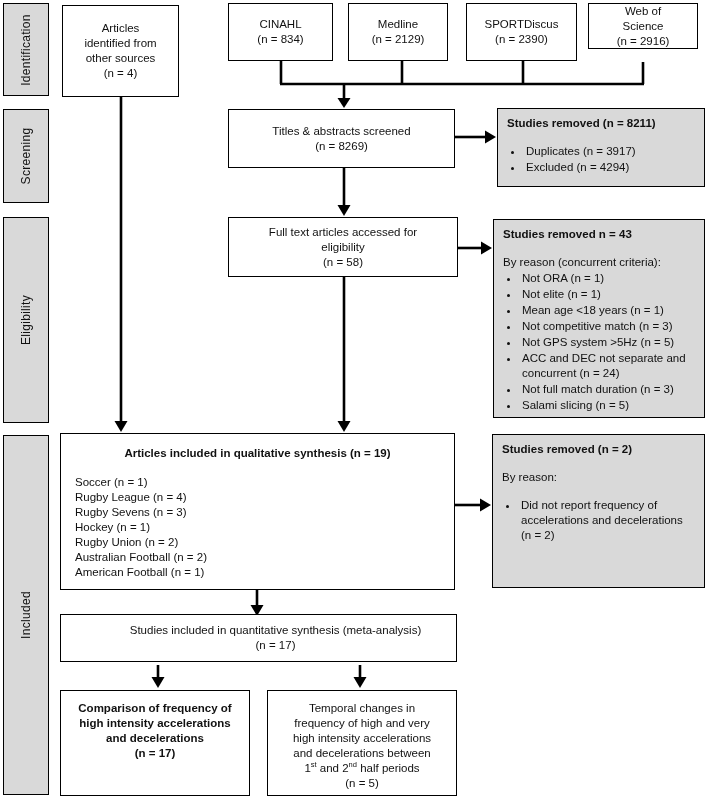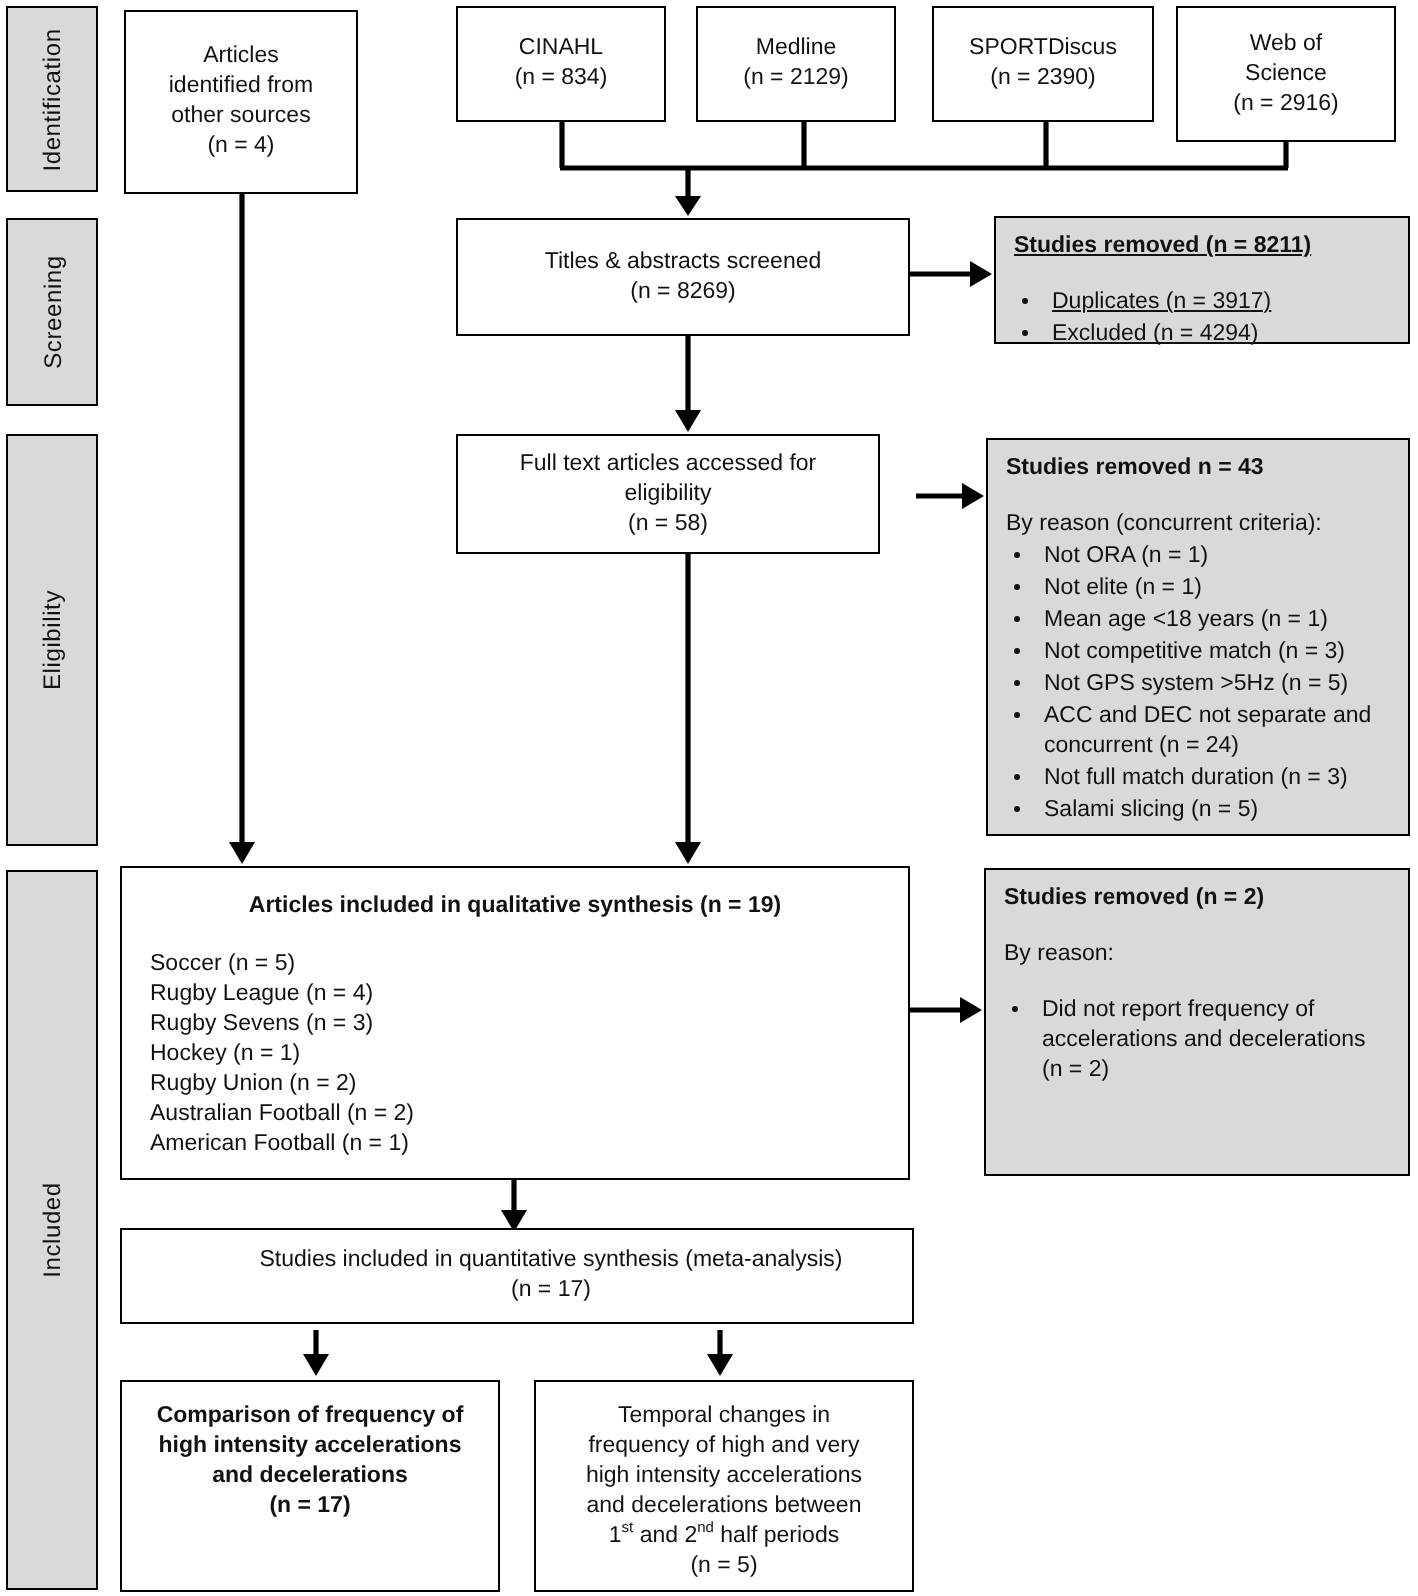--- a/index.html
+++ b/index.html
@@ -109,56 +109,56 @@
   <div class="box lines" style="left:62px; top:5px; width:117px; height:92px;">Articles
 identified from
 other sources
 (n = 4)</div>
   <div class="box lines" style="left:228px; top:3px; width:105px; height:58px;">CINAHL
 (n = 834)</div>
   <div class="box lines" style="left:348px; top:3px; width:100px; height:58px;">Medline
 (n = 2129)</div>
   <div class="box lines" style="left:466px; top:3px; width:111px; height:58px;">SPORTDiscus
 (n = 2390)</div>
-  <div class="box lines" style="left:588px; top:3px; width:110px; height:68px;">Web of
+  <div class="box lines" style="left:588px; top:3px; width:110px; height:46px;">Web of
 Science
 (n = 2916)</div>
 
   <div class="box lines" style="left:228px; top:109px; width:227px; height:59px;">Titles &amp; abstracts screened
 (n = 8269)</div>
-  <div class="gray-note" style="left:497px; top:108px; width:208px; height:64px;text-decoration:underline;">
+  <div class="gray-note" style="left:497px; top:108px; width:208px; height:79px;">
     <div class="note-title">Studies removed (n = 8211)</div>
     <ul class="bullets">
       <li>Duplicates (n = 3917)</li>
       <li>Excluded (n = 4294)</li>
     </ul>
   </div>
 
-  <div class="box lines" style="left:228px; top:217px; width:212px; height:60px;">Full text articles accessed for
+  <div class="box lines" style="left:228px; top:217px; width:230px; height:60px;">Full text articles accessed for
 eligibility
 (n = 58)</div>
   <div class="gray-note" style="left:493px; top:219px; width:212px; height:199px;">
     <div class="note-title">Studies removed n = 43</div>
     <div class="reason-label">By reason (concurrent criteria):</div>
     <ul class="bullets">
       <li>Not ORA (n = 1)</li>
       <li>Not elite (n = 1)</li>
       <li>Mean age &lt;18 years (n = 1)</li>
       <li>Not competitive match (n = 3)</li>
       <li>Not GPS system &gt;5Hz (n = 5)</li>
       <li>ACC and DEC not separate and concurrent (n = 24)</li>
       <li>Not full match duration (n = 3)</li>
       <li>Salami slicing (n = 5)</li>
     </ul>
   </div>
 
   <div class="box" style="left:60px; top:433px; width:395px; height:157px; align-items:stretch; justify-content:flex-start;">
     <div class="q-title">Articles included in qualitative synthesis (n = 19)</div>
     <div class="sport-list">
-      <div>Soccer (n = 5)</div>
+      <div>Soccer (n = 1)</div>
       <div>Rugby League (n = 4)</div>
       <div>Rugby Sevens (n = 3)</div>
       <div>Hockey (n = 1)</div>
       <div>Rugby Union (n = 2)</div>
       <div>Australian Football (n = 2)</div>
       <div>American Football (n = 1)</div>
     </div>
   </div>
 
   <div class="gray-note" style="left:492px; top:434px; width:213px; height:154px;">

